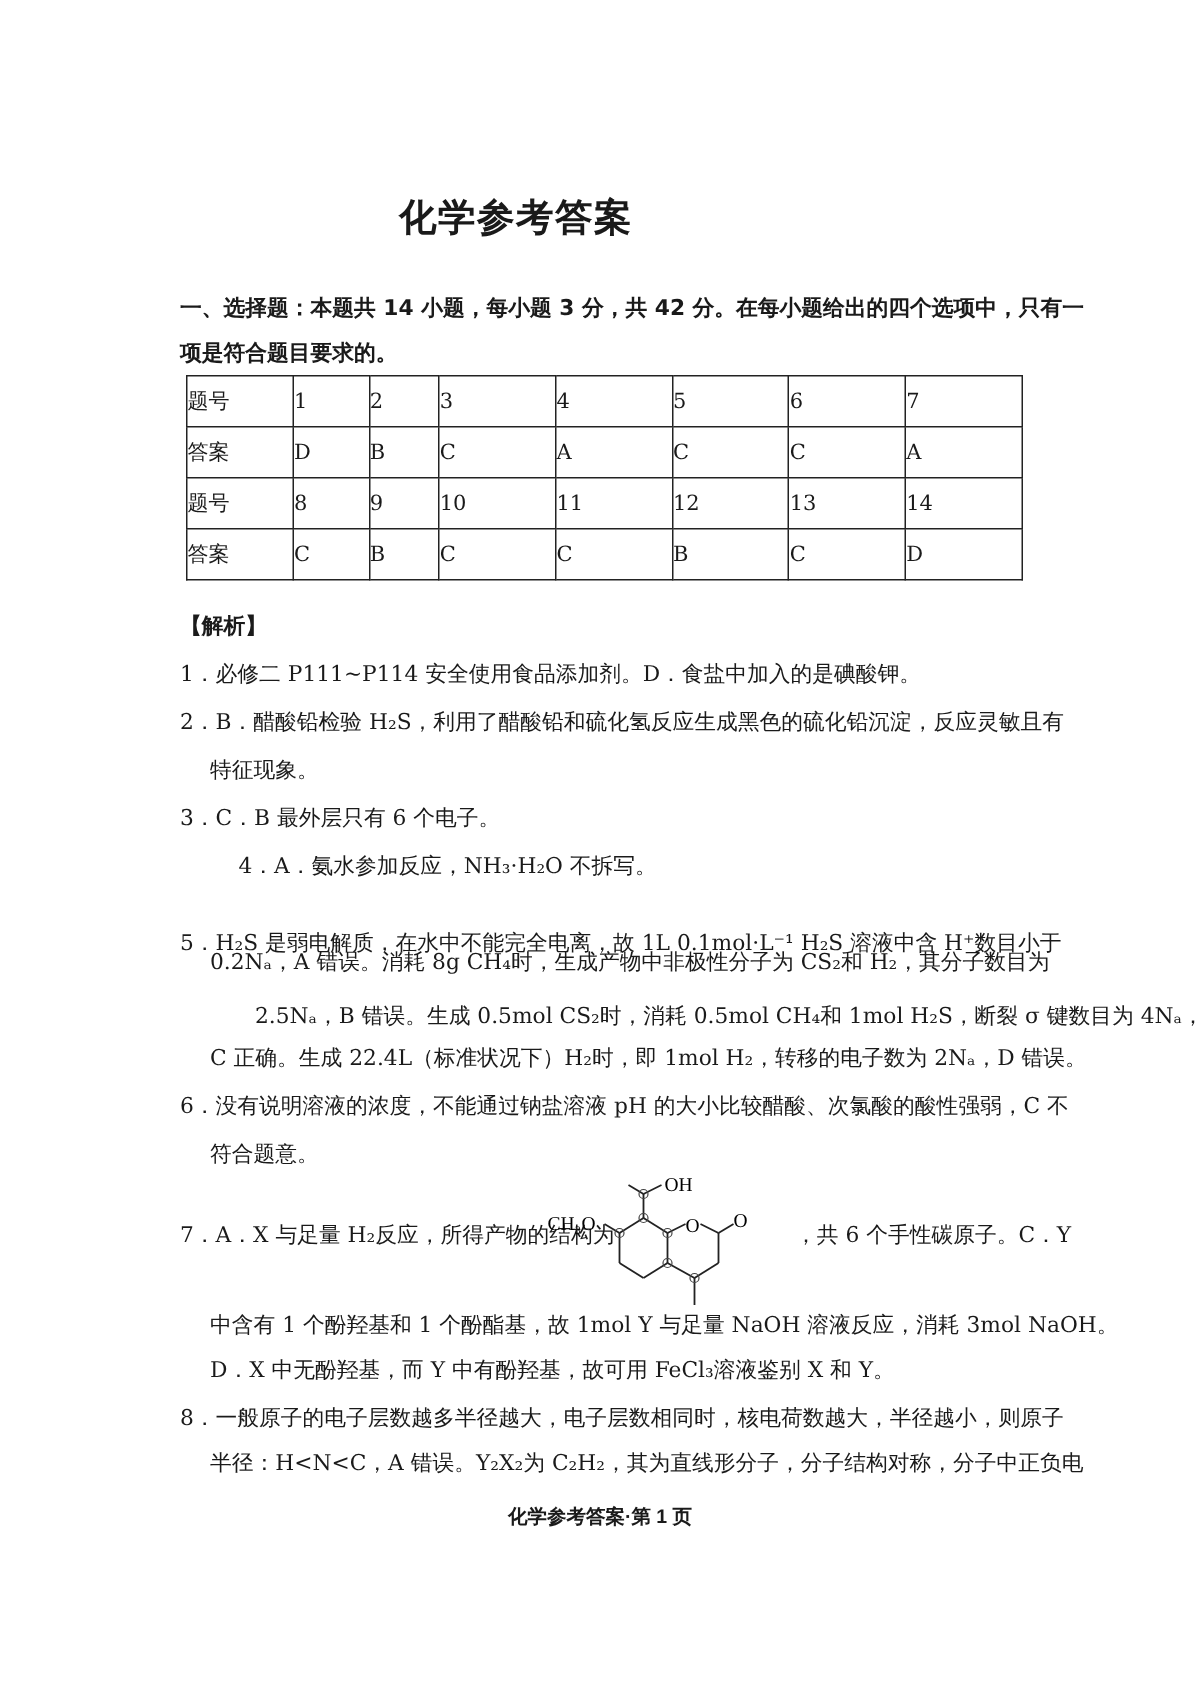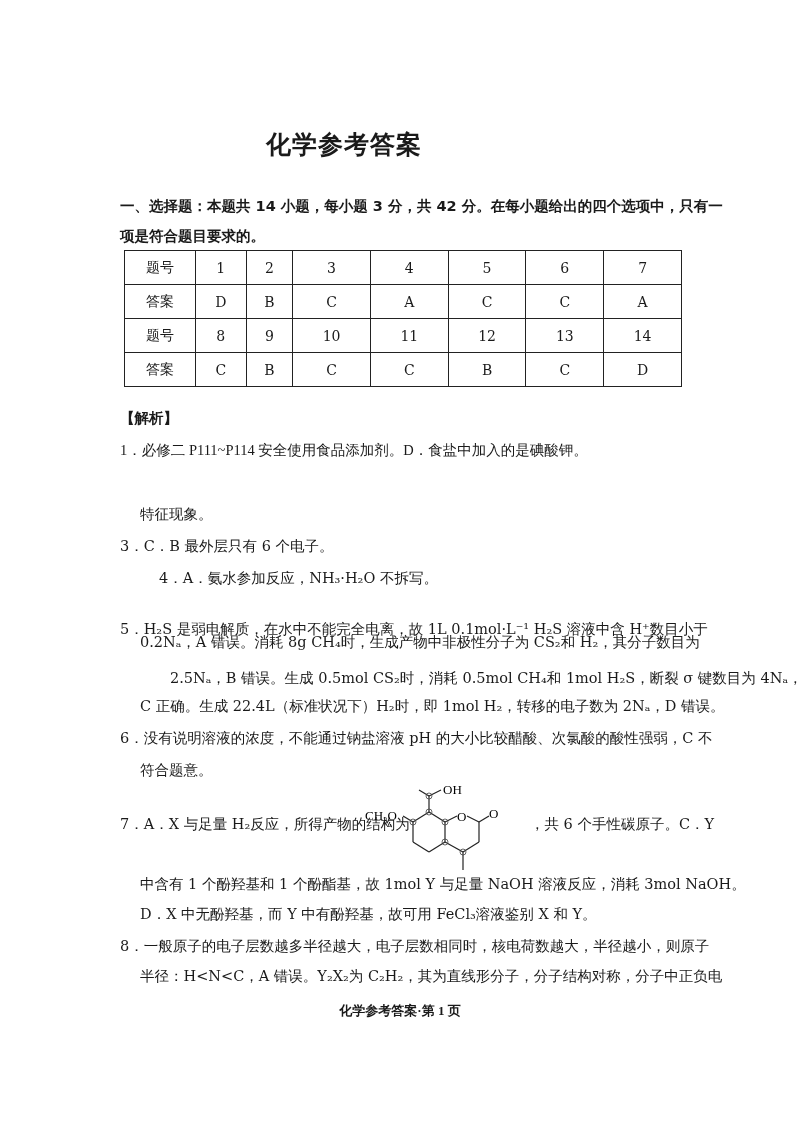--- a/index.html
+++ b/index.html
@@ -5,24 +5,24 @@
   html, body { margin:0; padding:0; background:#ffffff; }
   body { width:800px; height:1133px; position:relative; overflow:hidden;
          font-family:"DejaVu Serif","Liberation Serif",serif; color:#1a1a1a; }
   .page { position:absolute; left:0; top:0; width:800px; height:1133px; }
   .title { position:absolute; left:0; width:688px; top:128px; text-align:center;
            font-size:25px; font-weight:bold; letter-spacing:1px; font-family:"DejaVu Sans","Liberation Sans",sans-serif; }
   .line { position:absolute; left:120px; font-size:14.5px; white-space:nowrap; line-height:20px; }
   .indent { left:140px; }
   .bold { font-weight:bold; font-family:"DejaVu Sans","Liberation Sans",sans-serif; }
   table.ans { position:absolute; left:124px; top:250px; width:558px; border-collapse:collapse; }
-  table.ans td { border:1.5px solid #222; height:33px; text-align:center; font-size:14px; padding:0; }
+  table.ans td { border:1.5px solid #222; height:33px; text-align:left; font-size:14px; padding:0; }
   table.ans td:first-child { width:70px; }
   .footer { position:absolute; left:0; width:800px; top:1002px; text-align:center; font-size:13px; font-weight:bold;
-            font-family:Liberation Serif, serif; }
+            font-family:Liberation Sans, sans-serif; }
   .mol { position:absolute; left:365px; top:780px; }
 </style>
 </head>
 <body>
 
 <div class="page">
   <div class="title">化学参考答案</div>
 
   <div class="line bold" style="top:196px;">一、选择题：本题共 14 小题，每小题 3 分，共 42 分。在每小题给出的四个选项中，只有一</div>
   <div class="line bold" style="top:226px;">项是符合题目要求的。</div>
@@ -67,21 +67,22 @@
       <td>C</td>
       <td>B</td>
       <td>C</td>
       <td>D</td>
     </tr>
   </tbody>
     </table>
 
   <div class="line bold" style="top:408px;">【解析】</div>
 
-  <div class="line" style="top:440px;font-family:Liberation Serif, serif;">1．必修二 P111~P114 安全使用食品添加剂。D．食盐中加入的是碘酸钾。</div>
+  <div class="line" style="top:440px;">1．必修二 P111~P114 安全使用食品添加剂。D．食盐中加入的是碘酸钾。</div>
+  <div class="line" style="top:472px;">2．B．醋酸铅检验 H₂S，利用了醋酸铅和硫化氢反应生成黑色的硫化铅沉淀，反应灵敏且有</div>
   <div class="line indent" style="top:504px;">特征现象。</div>
   <div class="line" style="top:536px;">3．C．B 最外层只有 6 个电子。</div>
   <div class="line" style="top:568px;margin-left:39px;">4．A．氨水参加反应，NH₃·H₂O 不拆写。</div>
   <div class="line" style="top:600px;margin-top:19px;">5．H₂S 是弱电解质，在水中不能完全电离，故 1L 0.1mol·L⁻¹ H₂S 溶液中含 H⁺数目小于</div>
   <div class="line indent" style="top:632px;">0.2Nₐ，A 错误。消耗 8g CH₄时，生成产物中非极性分子为 CS₂和 H₂，其分子数目为</div>
   <div class="line indent" style="top:668px;margin-left:30px;">2.5Nₐ，B 错误。生成 0.5mol CS₂时，消耗 0.5mol CH₄和 1mol H₂S，断裂 σ 键数目为 4Nₐ，</div>
   <div class="line indent" style="top:696px;">C 正确。生成 22.4L（标准状况下）H₂时，即 1mol H₂，转移的电子数为 2Nₐ，D 错误。</div>
   <div class="line" style="top:728px;">6．没有说明溶液的浓度，不能通过钠盐溶液 pH 的大小比较醋酸、次氯酸的酸性强弱，C 不</div>
   <div class="line indent" style="top:760px;">符合题意。</div>
 

